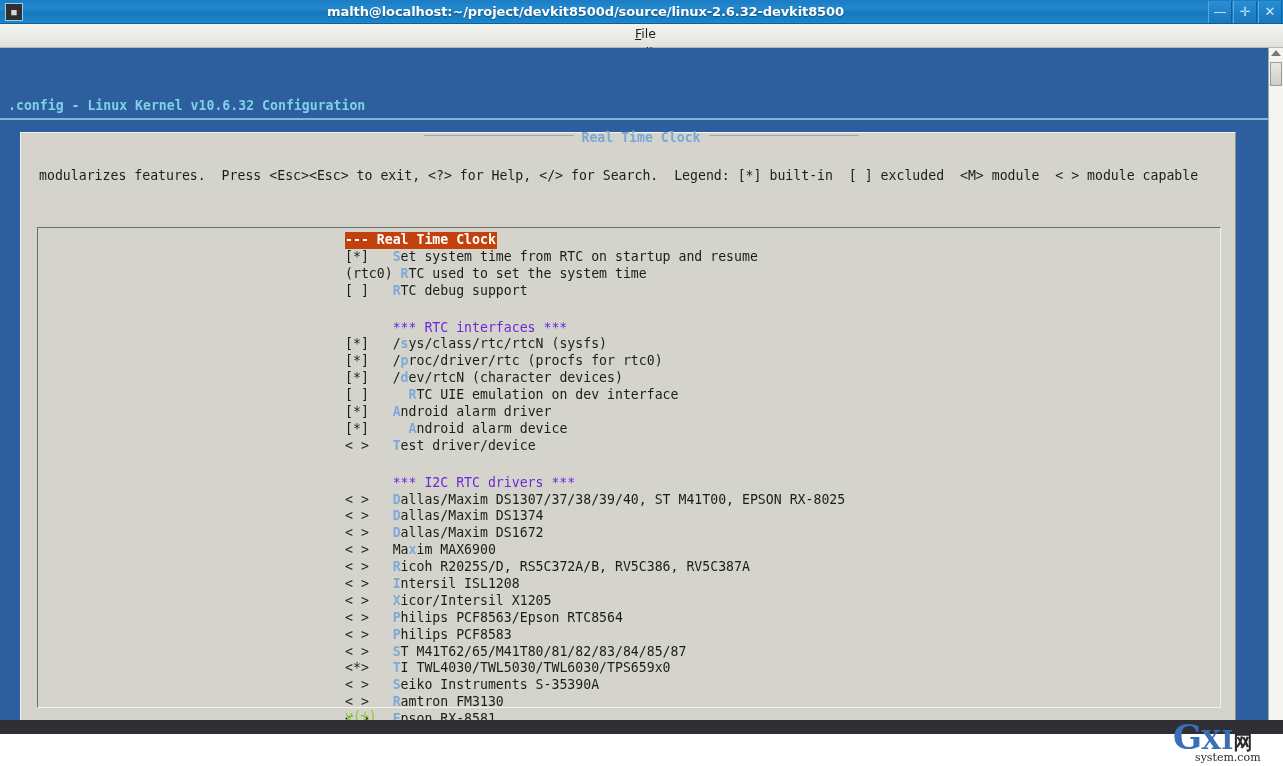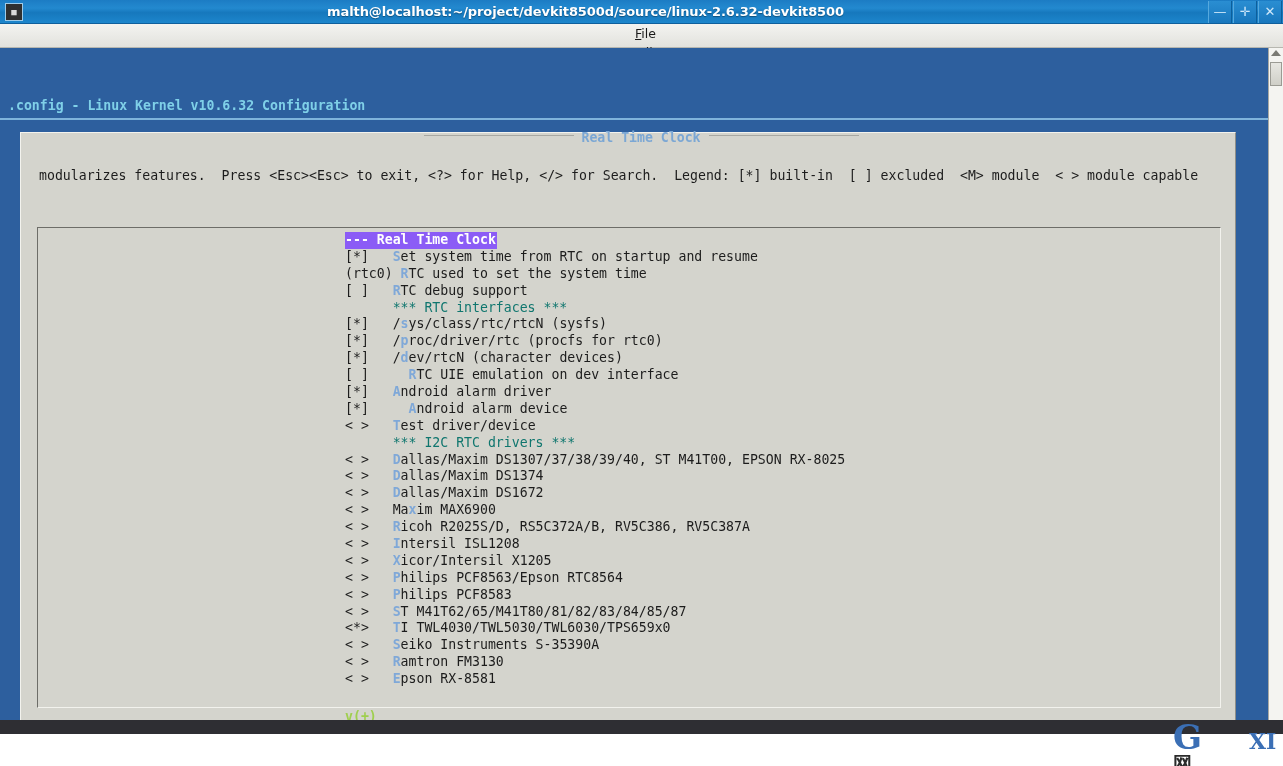--- a/index.html
+++ b/index.html
@@ -134,39 +134,39 @@
     border-left: 1px solid #6d6d68;
     border-right: 1px solid #f2f2ed;
     border-bottom: 1px solid #f2f2ed;
   }
   #menu-list {
     position: absolute; left: 307px; top: 4px;
   }
   .row { height: 16.9px; line-height: 16.9px; color: #1c1c1c; }
   .row .hot { color: #7fa8d8; font-weight: bold; }
   .row.selected {
-    background: #8b5cf6; color: #ffffff; font-weight: bold;
+    background: #c2410c; color: #ffffff; font-weight: bold;
     display: inline-block; padding-right: 1px;
   }
-  .row.sep { color: #0f766e; }
+  .row.sep { color: #6d28d9; margin-top: 20px; }
   #scroll-marker {
     position: absolute; left: 307px; top: 481px;
     color: #9fcf4e; font-weight: bold;
   }
   
   #watermark {
     position: absolute; right: 6px; bottom: 2px;
     width: 104px; height: 44px;
     font-family: "DejaVu Serif", serif;
     color: #3b6fb5;
     text-align: left;
     line-height: 1;
   }
   #watermark .g { font-size: 34px; font-weight: bold; color: #3b6fb5; letter-spacing: -1px;}
-  #watermark .xi { font-size: 22px; font-weight: bold; color: #3b6fb5; margin-left: 48px; }
+  #watermark .xi { font-size: 26px; font-weight: bold; color: #3b6fb5; }
   #watermark .cn { font-size: 19px; font-weight: bold; color: #2b2b2b; }
   #watermark .dom { font-size: 11px; color: #2b2b2b; display:block; margin-left: 22px; margin-top: -2px;}
 </style>
 </head>
 <body>
 
 <div id="desktop">
   <div id="desktop-blue"></div>
 
   <div id="term-window">

